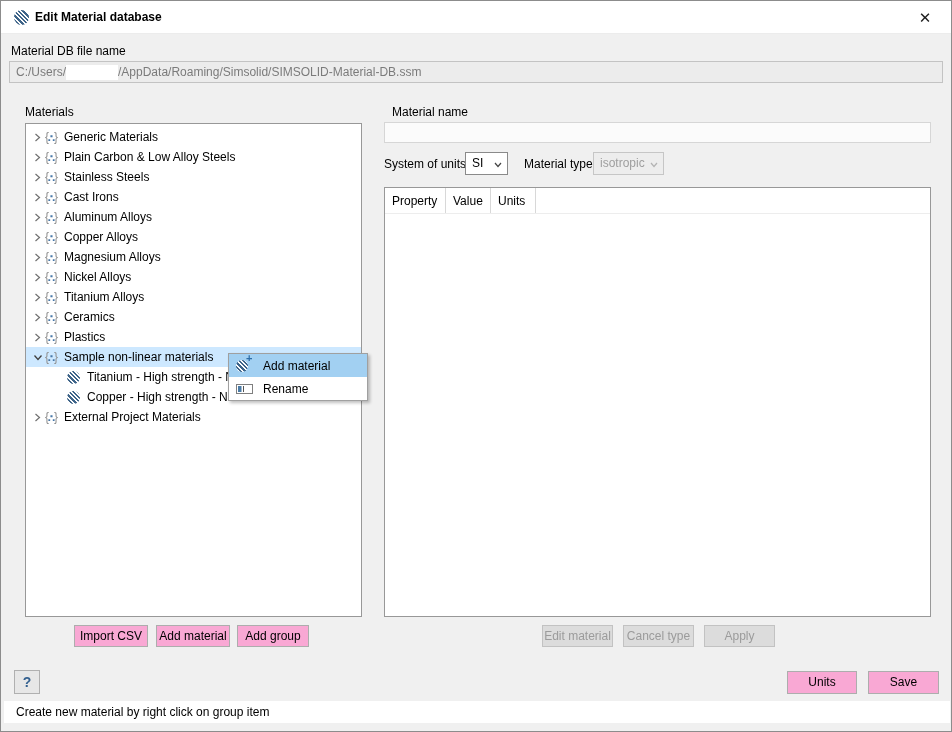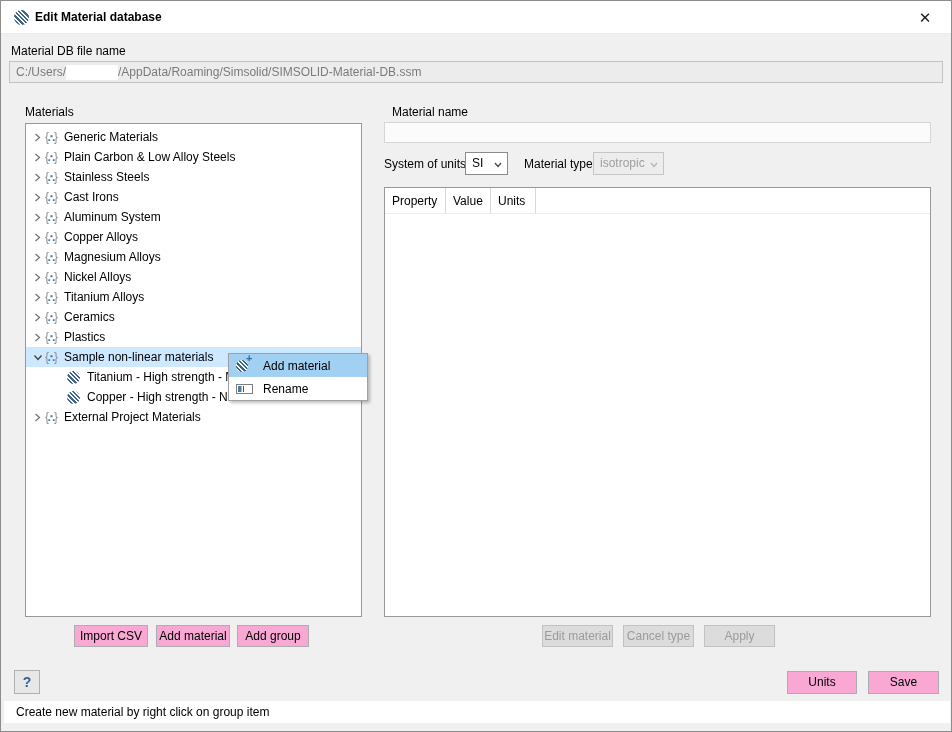--- a/index.html
+++ b/index.html
@@ -148,21 +148,21 @@
         <span class="chev">
           <svg width="9" height="9" viewBox="0 0 9 9">
             <path d="M2.5 1 L6.5 4.5 L2.5 8" fill="none" stroke="#707070" stroke-width="1.2"></path>
           </svg>
         </span>
         <span class="gicon">
           <span class="gbrace">{</span>
           <span class="gdots">∴</span>
           <span class="gbrace">}</span>
         </span>
-        <span class="tlabel">Aluminum System</span>
+        <span class="tlabel">Aluminum Alloys</span>
       </div>
       <div class="trow">
         <span class="chev">
           <svg width="9" height="9" viewBox="0 0 9 9">
             <path d="M2.5 1 L6.5 4.5 L2.5 8" fill="none" stroke="#707070" stroke-width="1.2"></path>
           </svg>
         </span>
         <span class="gicon">
           <span class="gbrace">{</span>
           <span class="gdots">∴</span>

